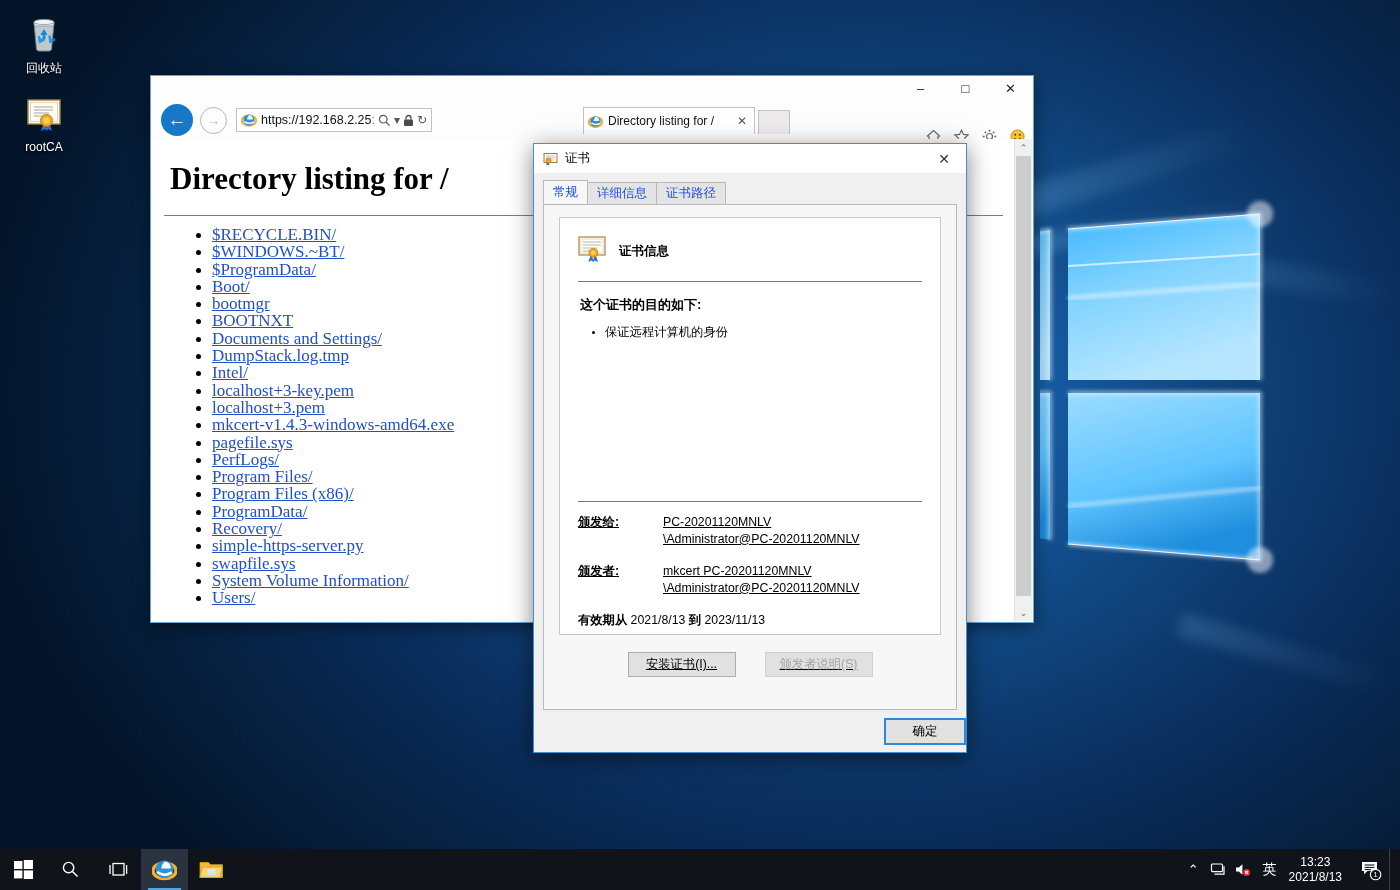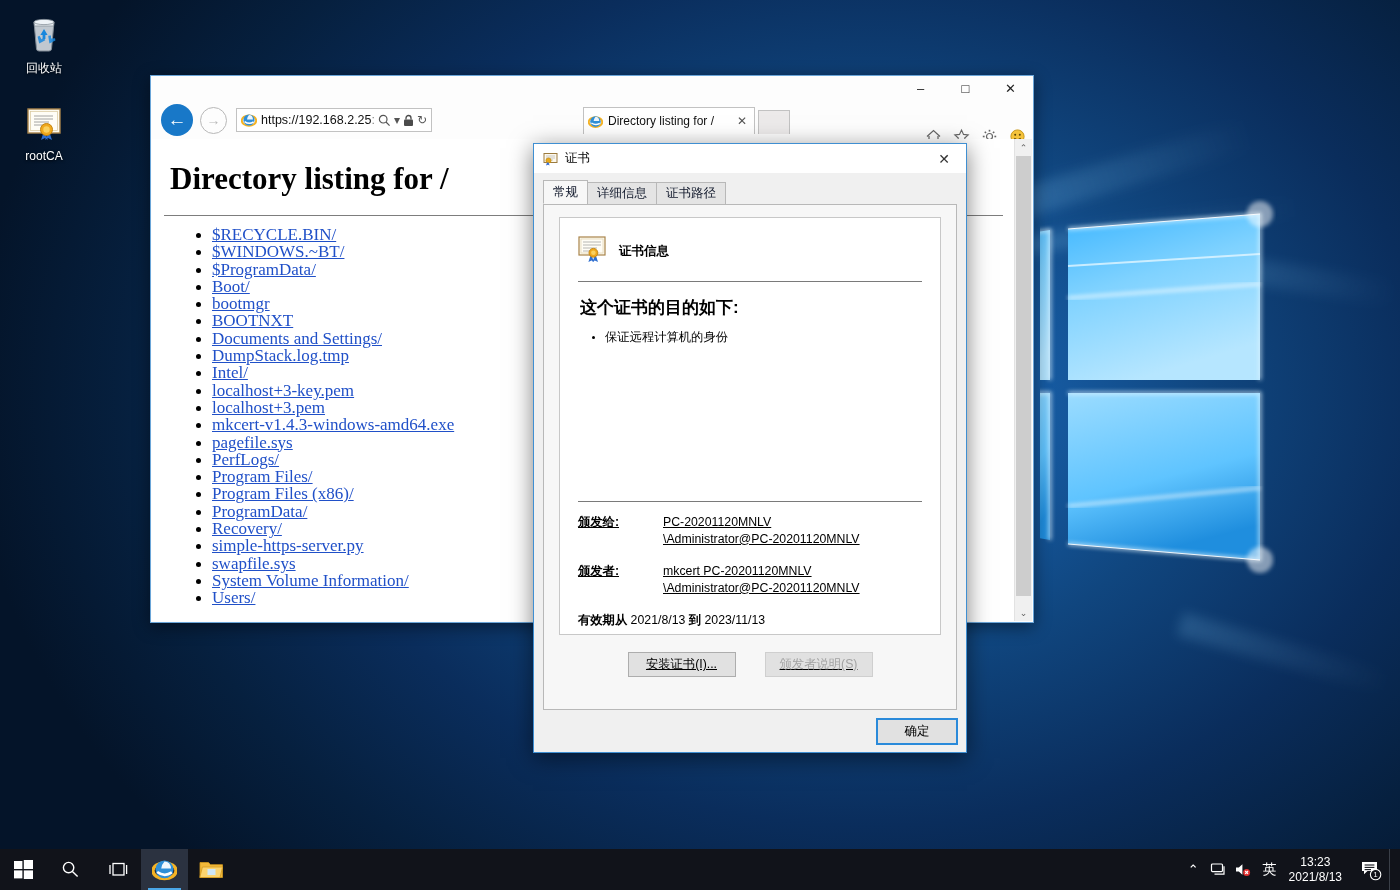--- a/index.html
+++ b/index.html
@@ -21,21 +21,21 @@
   #r1{left:1000px;top:195px;width:260px;height:30px;transform:rotate(-17deg);transform-origin:left center;}
   #r2{left:1000px;top:240px;width:300px;height:18px;transform:rotate(-8deg);transform-origin:left center;}
   #r3{left:1230px;top:255px;width:170px;height:26px;transform:rotate(9deg);transform-origin:left center;opacity:.7;}
   #r4{left:1180px;top:612px;width:220px;height:24px;transform:rotate(16deg);transform-origin:left center;opacity:.8;}
 
   
   .desk-icon{position:absolute;width:76px;text-align:center;color:#fff;font-size:12px;
     text-shadow:0 1px 3px rgba(0,0,0,.9);line-height:1.25;}
   .desk-icon .glyph{height:46px;display:flex;align-items:flex-end;justify-content:center;margin-bottom:5px;}
   #icon-recycle{left:6px;top:10px;}
-  #icon-rootca{left:6px;top:98px;}
+  #icon-rootca{left:6px;top:89px;}
 
   
   #ie-window{
     position:absolute;left:150px;top:75px;width:884px;height:548px;
     background:#fdfdfd;border:1px solid #6aa5d8;box-sizing:border-box;
     box-shadow:0 4px 16px rgba(0,0,0,.45);
   }
   #ie-titlebar{height:25px;background:#fdfdfd;position:relative;}
   .wc{position:absolute;top:0;width:45px;height:25px;display:flex;align-items:center;justify-content:center;
       font-size:13px;color:#222;}
@@ -88,49 +88,49 @@
   }
   #cert-title{height:29px;background:#fff;display:flex;align-items:center;padding-left:9px;position:relative;
               border-bottom:1px solid #fff;}
   #cert-title .tico{flex:none;margin-right:7px;display:flex;}
   #cert-title .ttxt{font-size:12.5px;color:#000;}
   #cert-close{position:absolute;right:0;top:0;width:44px;height:29px;display:flex;align-items:center;
               justify-content:center;font-size:14px;color:#333;}
 
   #cert-body{position:absolute;left:0;right:0;top:29px;bottom:0;background:#f0f0f0;}
   #tabrow{display:flex;align-items:flex-end;height:22px;margin:9px 0 0 9px;position:relative;z-index:2;}
-  .ctab{height:21px;padding:0 9px;display:flex;align-items:center;font-size:12.5px;color:#0f172a;
+  .ctab{height:21px;padding:0 9px;display:flex;align-items:center;font-size:12.5px;color:#1d4ed8;
         border:1px solid #b8b8b8;border-bottom:none;background:#e4e4e4;margin-right:-1px;}
   .ctab.active{background:#f7f7f7;height:22px;border-bottom:1px solid #f7f7f7;font-weight:normal;}
 
   #tabpanel{position:absolute;left:9px;right:9px;top:31px;bottom:42px;background:#f7f7f7;border:1px solid #b8b8b8;}
   #certbox{position:absolute;left:15px;right:15px;top:12px;height:418px;background:#fff;border:1px solid #c8c8c8;
            box-sizing:border-box;padding:17px 18px 0 18px;}
   #cbhead{display:flex;align-items:center;gap:11px;}
   #cbhead .ctxt{font-size:12.5px;font-weight:bold;color:#000;}
   #cb-rule1{border:none;border-top:1px solid #7a7a7a;margin:14px 0 0 0;}
-  #cb-purpose{font-size:17px;color:#000;font-weight:bold;margin:14px 0 0 2px;}
+  #cb-purpose{font-size:13px;color:#000;font-weight:bold;margin:14px 0 0 2px;}
   #cb-uses{margin:9px 0 0 0;padding-left:27px;list-style:disc;}
   #cb-uses li{font-size:12.3px;color:#000;line-height:19px;}
   #cb-uses li::marker{font-size:10px;}
   #cb-rule2{position:absolute;left:18px;right:18px;top:283px;border:none;border-top:1px solid #7a7a7a;margin:0;}
   #cb-fields{position:absolute;left:18px;right:18px;top:296px;}
   .cf-row{display:flex;margin-bottom:16px;text-decoration:underline;}
   .cf-label{width:85px;flex:none;font-size:12.3px;font-weight:bold;color:#000;}
   .cf-val{font-size:12.3px;color:#000;line-height:16.5px;}
   #cf-valid{font-size:12.3px;color:#000;margin-top:4px;}
   #cf-valid b{font-weight:bold;}
 
   #cb-buttons{position:absolute;left:0;right:0;top:447px;display:flex;justify-content:center;gap:29px;text-decoration:underline;}
   .cbtn{height:25px;min-width:108px;padding:0 12px;font-size:12.3px;display:flex;align-items:center;
         justify-content:center;border:1px solid #adadad;background:#e1e1e1;color:#000;box-sizing:border-box;}
   .cbtn.disabled{color:#a3a3a3;border-color:#cfcfcf;background:#e1e1e1;}
 
   #dlg-footer{position:absolute;left:0;right:0;bottom:0;height:42px;background:#f0f0f0;
-              display:flex;align-items:center;justify-content:flex-end;padding-right:9px;box-sizing:border-box;}
+              display:flex;align-items:center;justify-content:flex-end;padding-right:1px;box-sizing:border-box;}
   #btn-ok{height:25px;width:80px;font-size:12.5px;display:flex;align-items:center;justify-content:center;
           background:#e1e1e1;border:1px solid #2a8ada;outline:1px solid #2a8ada;color:#000;box-sizing:border-box;}
 
   
   #taskbar{position:absolute;left:0;right:0;bottom:0;height:41px;background:#11131a;display:flex;align-items:center;}
   #tb-left{display:flex;align-items:center;height:41px;}
   .tb-btn{width:47px;height:41px;display:flex;align-items:center;justify-content:center;color:#fff;}
   .tb-app{width:47px;height:41px;display:flex;align-items:center;justify-content:center;position:relative;}
   .tb-app.active{background:#2b3240;}
   .tb-app.active::after{content:"";position:absolute;left:7px;right:7px;bottom:0;height:2px;background:#4aa7e8;}

